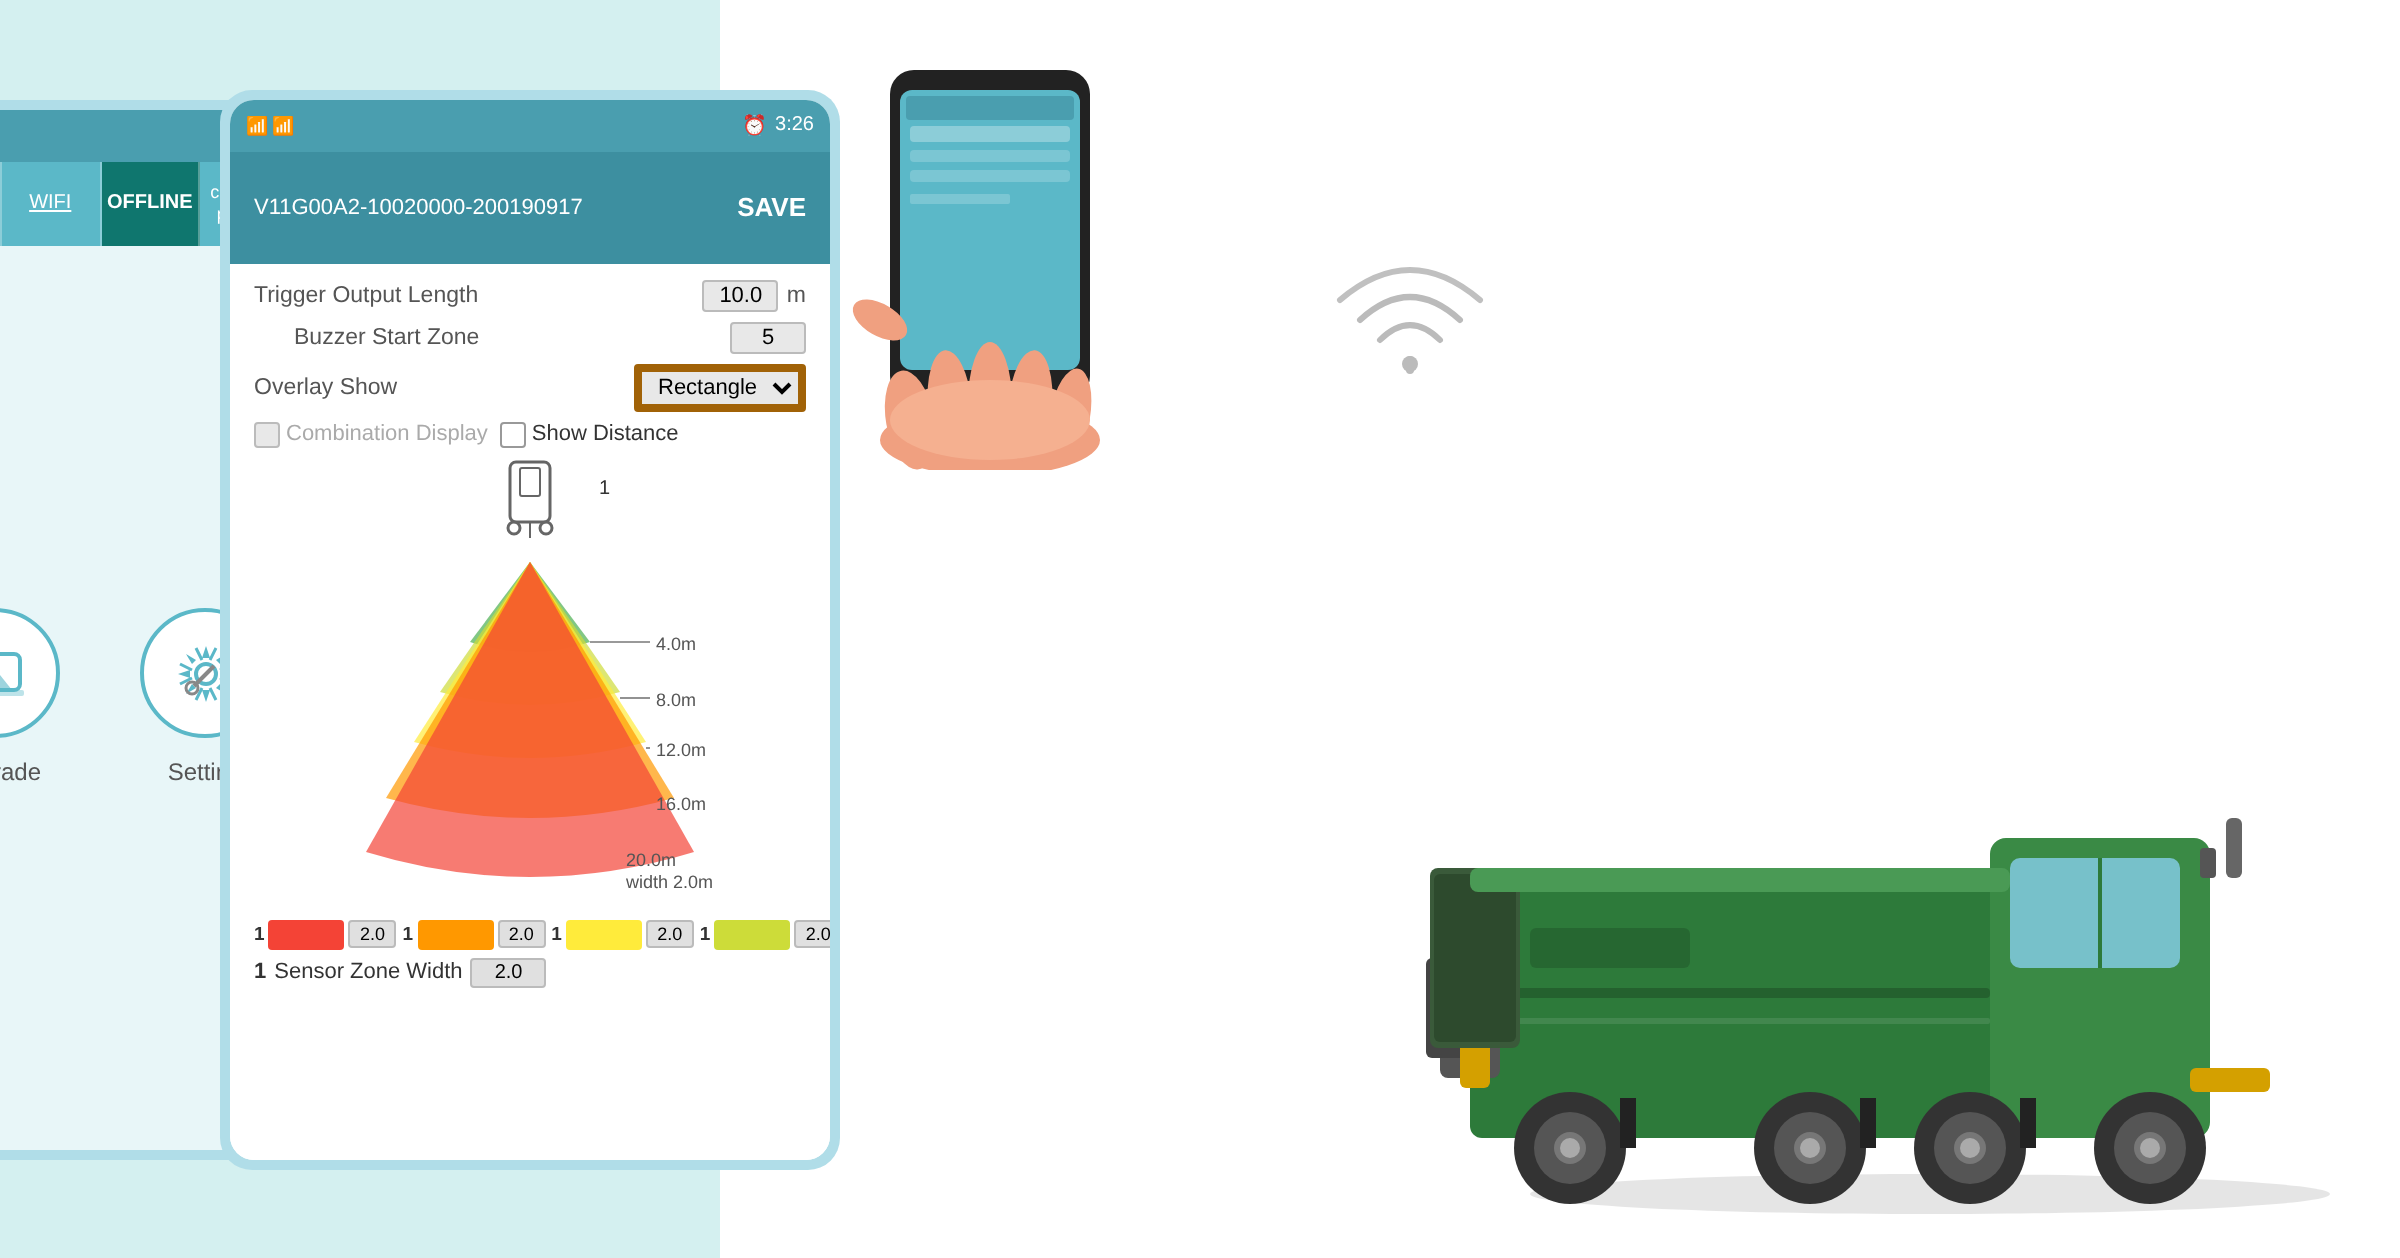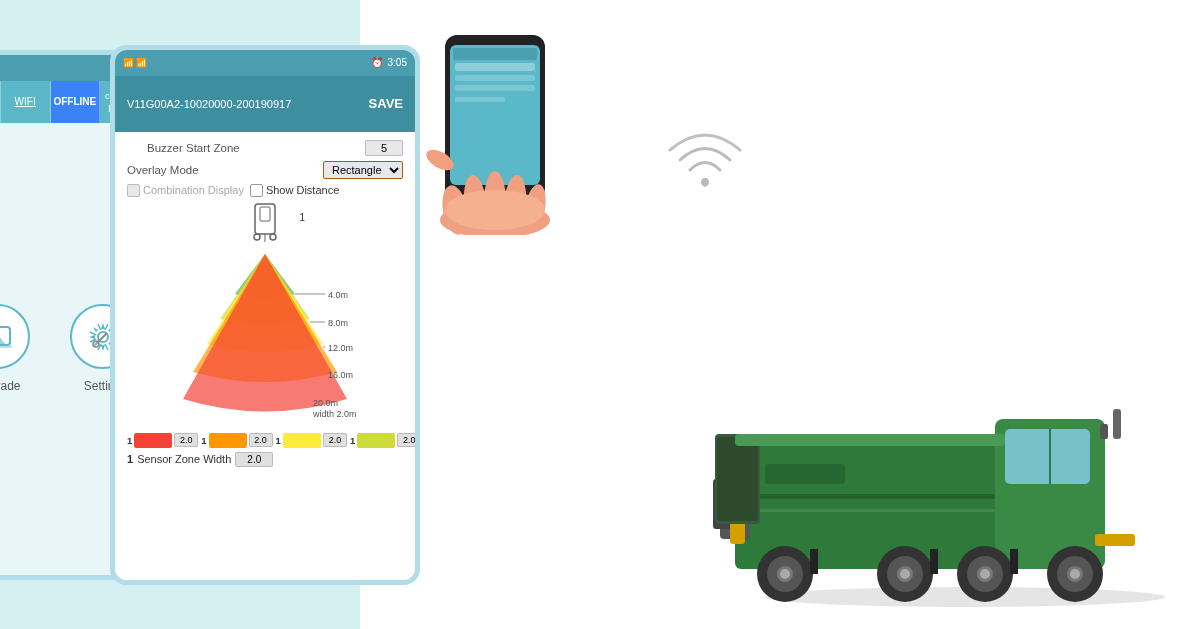--- a/index.html
+++ b/index.html
@@ -70,21 +70,21 @@
           </div>
         </div>
 
         <div style="background:#5bb8c8; display:flex; height:42px; flex-shrink:0;">
           <div style="flex:1; display:flex; align-items:center; justify-content:center; font-size:9px; color:#fff; text-align:center; border-right:1px solid rgba(255,255,255,0.3); line-height:1.2; padding:0 3px;">
             
           </div>
           <div style="flex:1; display:flex; align-items:center; justify-content:center; font-size:10px; color:#fff; text-align:right; border-right:1px solid rgba(255,255,255,0.3);text-decoration:underline;">
             <span>WIFI</span>
           </div>
-          <div style="flex:1; display:flex; align-items:center; justify-content:center; font-size:10px; color:#fff; background:#3b82f6; font-weight:bold; text-align:center; border-right:1px solid rgba(255,255,255,0.3);">
+          <div style="flex:1; display:flex; align-items:center; justify-content:center; font-size:10px; color:#fff; background:#0f766e; font-weight:bold; text-align:center; border-right:1px solid rgba(255,255,255,0.3);">
             <span>OFFLINE</span>
           </div>
           <div style="flex:1; display:flex; align-items:center; justify-content:center; font-size:9px; color:#fff; text-align:center; line-height:1.2; padding:0 3px;">
             <span style="white-space:pre-line;">change wifi
 password</span>
           </div>
         </div>
 
         <div style="flex:1; display:flex; flex-direction:column; align-items:center; justify-content:center; gap:20px; padding:20px;">
           <div style="display:flex; gap:40px; align-items:center;">
@@ -136,40 +136,45 @@
     <div style="position:relative; width:310px; height:540px; border-radius:16px; background:#b0dde8; padding:5px; z-index:2; margin-left:-10px;">
       <div style="background:#fff; border-radius:12px; height:100%; overflow:hidden; display:flex; flex-direction:column;">
 
         <div style="background:#4a9eaf; height:26px; display:flex; align-items:center; justify-content:space-between; padding:0 8px; flex-shrink:0;">
           <div style="display:flex; gap:2px; align-items:center; color:#fff; font-size:9px;">
             <span>📶</span>
               <span>📶</span>
           </div>
           <div style="color:#fff; font-size:10px; display:flex; gap:4px; align-items:center;">
             <span>⏰</span>
-            <span>3:05</span>
+            <span>3:26</span>
           </div>
         </div>
 
         <div style="background:#3d8fa0; height:56px; display:flex; align-items:center; justify-content:space-between; padding:0 12px; flex-shrink:0;">
           <span style="color:#fff; font-size:11px; font-weight:500;">V11G00A2-10020000-200190917</span>
           <span style="color:#fff; font-size:13px; font-weight:bold; cursor:pointer;">SAVE</span>
         </div>
 
         <div style="flex:1; overflow-y:auto; padding:8px 12px 4px; background:#fff;">
 
+          <div style="display:flex; align-items:center; margin-bottom:5px; font-size:11.5px; color:#555;">
+            <span style="flex:1;">Trigger Output Length</span>
+            <input type="text" value="10.0" style="width: 38px; background: rgb(232, 232, 232); border: 1px solid rgb(187, 187, 187); border-radius: 2px; padding: 1px 4px; font-size: 11px; text-align: center;">
+            <span style="margin-left:4px; font-size:11.5px;">m</span>
+          </div>
 
           <div style="display:flex; align-items:center; margin-bottom:5px; font-size:11.5px; color:#555;">
             <span style="flex:1;margin-left:20px;">Buzzer Start Zone</span>
             <input type="text" value="5" style="width: 38px; background: rgb(232, 232, 232); border: 1px solid rgb(187, 187, 187); border-radius: 2px; padding: 1px 4px; font-size: 11px; text-align: center;">
           </div>
 
           <div style="display:flex; align-items:center; margin-bottom:5px; font-size:11.5px; color:#555;">
-            <span style="flex:1;">Overlay Mode</span>
-            <select style="background:#e8e8e8; border:1px solid #a16207; border-radius:2px; padding:1px 4px; font-size:11px;">
+            <span style="flex:1;">Overlay Show</span>
+            <select style="background:#e8e8e8; border:4px solid #a16207; border-radius:2px; padding:1px 4px; font-size:11px;">
               <option>Rectangle</option>
             </select>
           </div>
 
           <div style="display:flex; align-items:center; gap:6px; margin-bottom:5px; font-size:11px; color:#aaa;">
             <div style="display:flex; align-items:center; gap:3px;">
               <div style="width:13px; height:13px; border:1.5px solid #bbb; background:#e8e8e8; border-radius:2px; display:inline-block; cursor:pointer;"></div>
               <span>Combination Display</span>
             </div>
             <div style="display:flex; align-items:center; gap:3px;">

